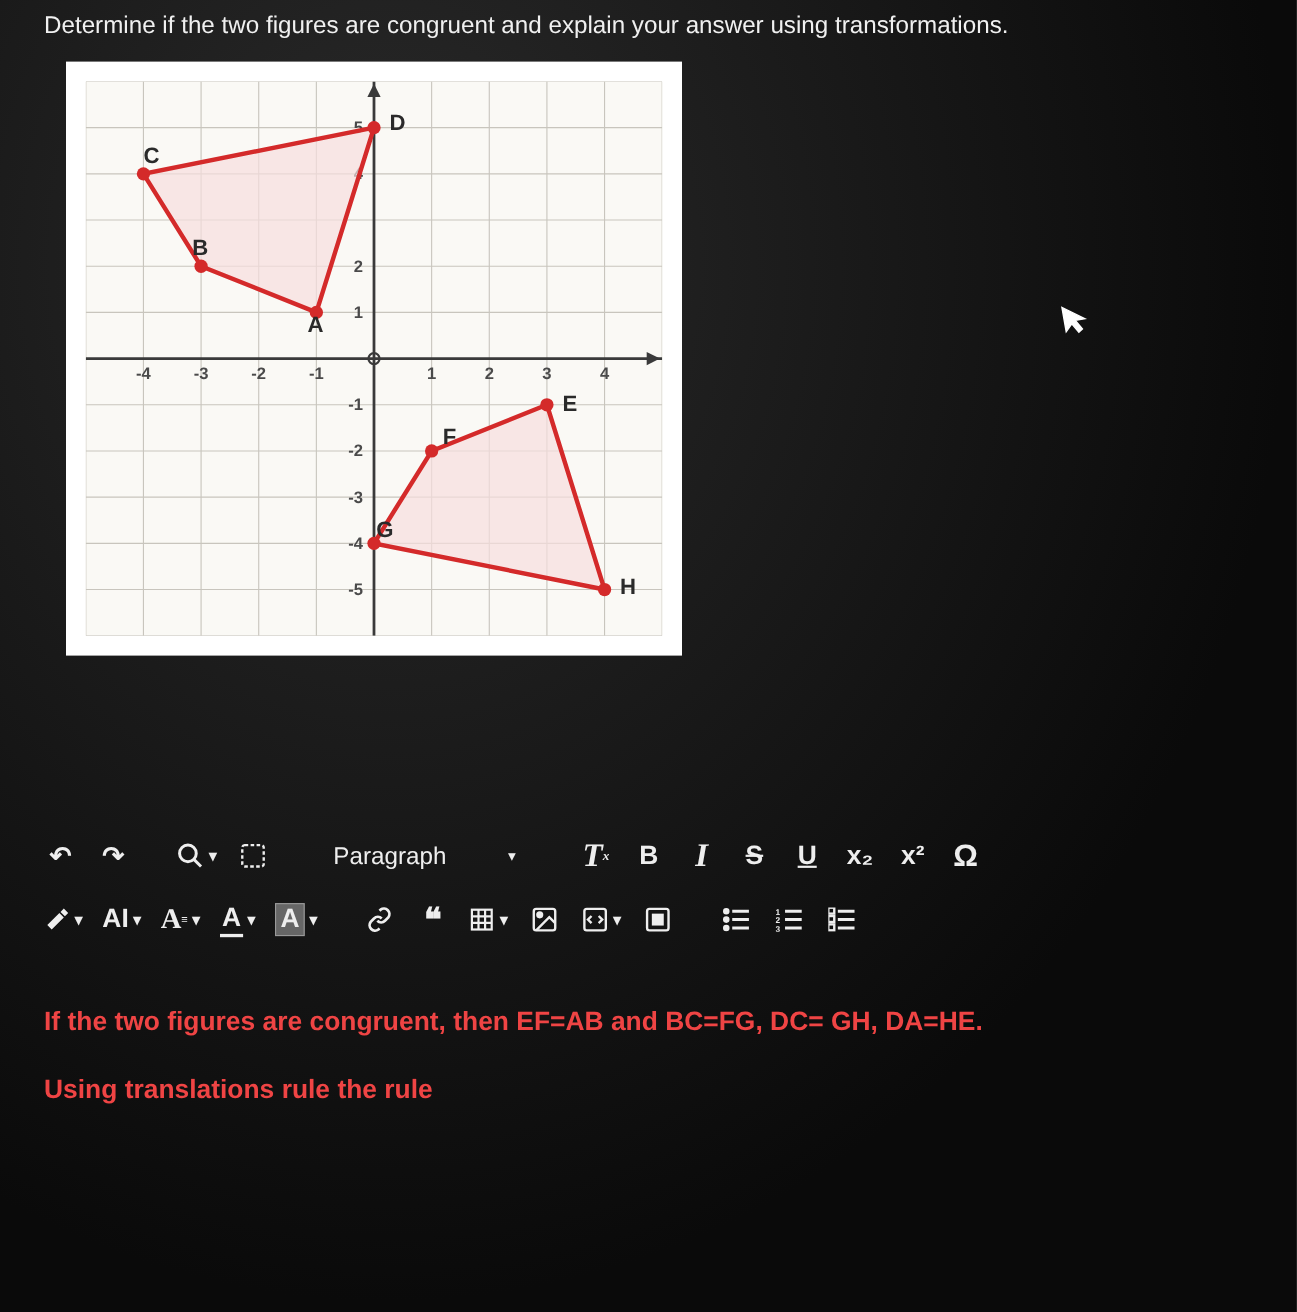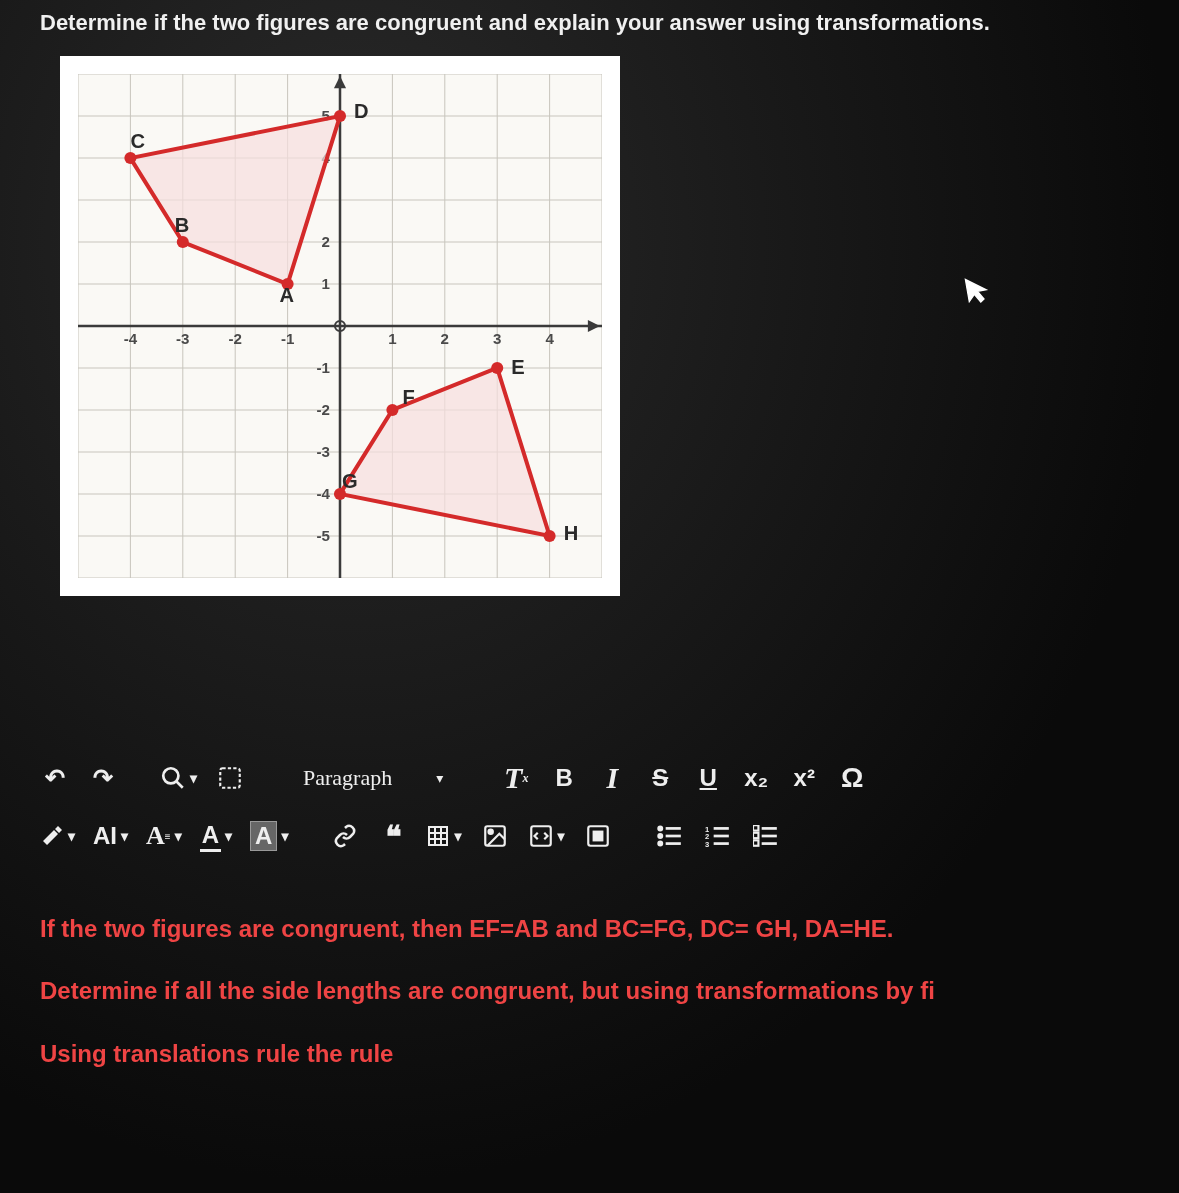--- a/index.html
+++ b/index.html
@@ -8,21 +8,21 @@
     background: radial-gradient(ellipse at 30% 20%, #2a2a2a 0%, #0a0a0a 70%);
     color: #e8e8e8;
     font-family: Arial, sans-serif;
     width: 1179px;
     height: 1193px;
     overflow: hidden;
     padding: 10px 30px;
   }
   .question {
     font-size: 22px;
-    font-weight: bold;
+    font-weight: normal;
     color: #f0f0f0;
     margin: 0 0 20px 10px;
   }
   .chart-wrap {
     background: #fff;
     width: 560px;
     height: 540px;
     padding: 18px;
     margin-left: 30px;
     position: relative;
@@ -65,22 +65,21 @@
     cursor: pointer;
   }
   .tb-sep { width: 6px; }
   .caret { font-size: 14px; margin-left: 4px; }
   .para-select {
     font-size: 22px;
     color: #eee;
     padding: 0 16px;
     display: flex;
     align-items: center;
-    gap: 40px;
-    font-family: Liberation Serif, serif;
+    gap: 52px;
   }
   .answer {
     margin-top: 40px;
     padding-left: 10px;
     font-size: 24px;
     font-weight: bold;
     color: #ef4444;
     line-height: 2.6;
   }
   .ital { font-style: italic; font-family: 'Times New Roman', serif; font-size: 30px; }
@@ -295,15 +294,14 @@
           <line x1="8" y1="10" x2="22" y2="10" stroke-width="2.5"></line>
           <rect x="0" y="14" width="5" height="5" fill="none"></rect>
           <line x1="8" y1="17" x2="22" y2="17" stroke-width="2.5"></line>
         </svg>
     </span>
   </div>
 </div>
 
 <div class="answer">
   <div>If the two figures are congruent, then EF=AB and BC=FG, DC= GH, DA=HE.</div>
-  <div>Determine if all the side lengths are congruent, but using transformations by fi</div>
   <div>Using translations rule the rule</div>
 </div>
 
 </body></html>

